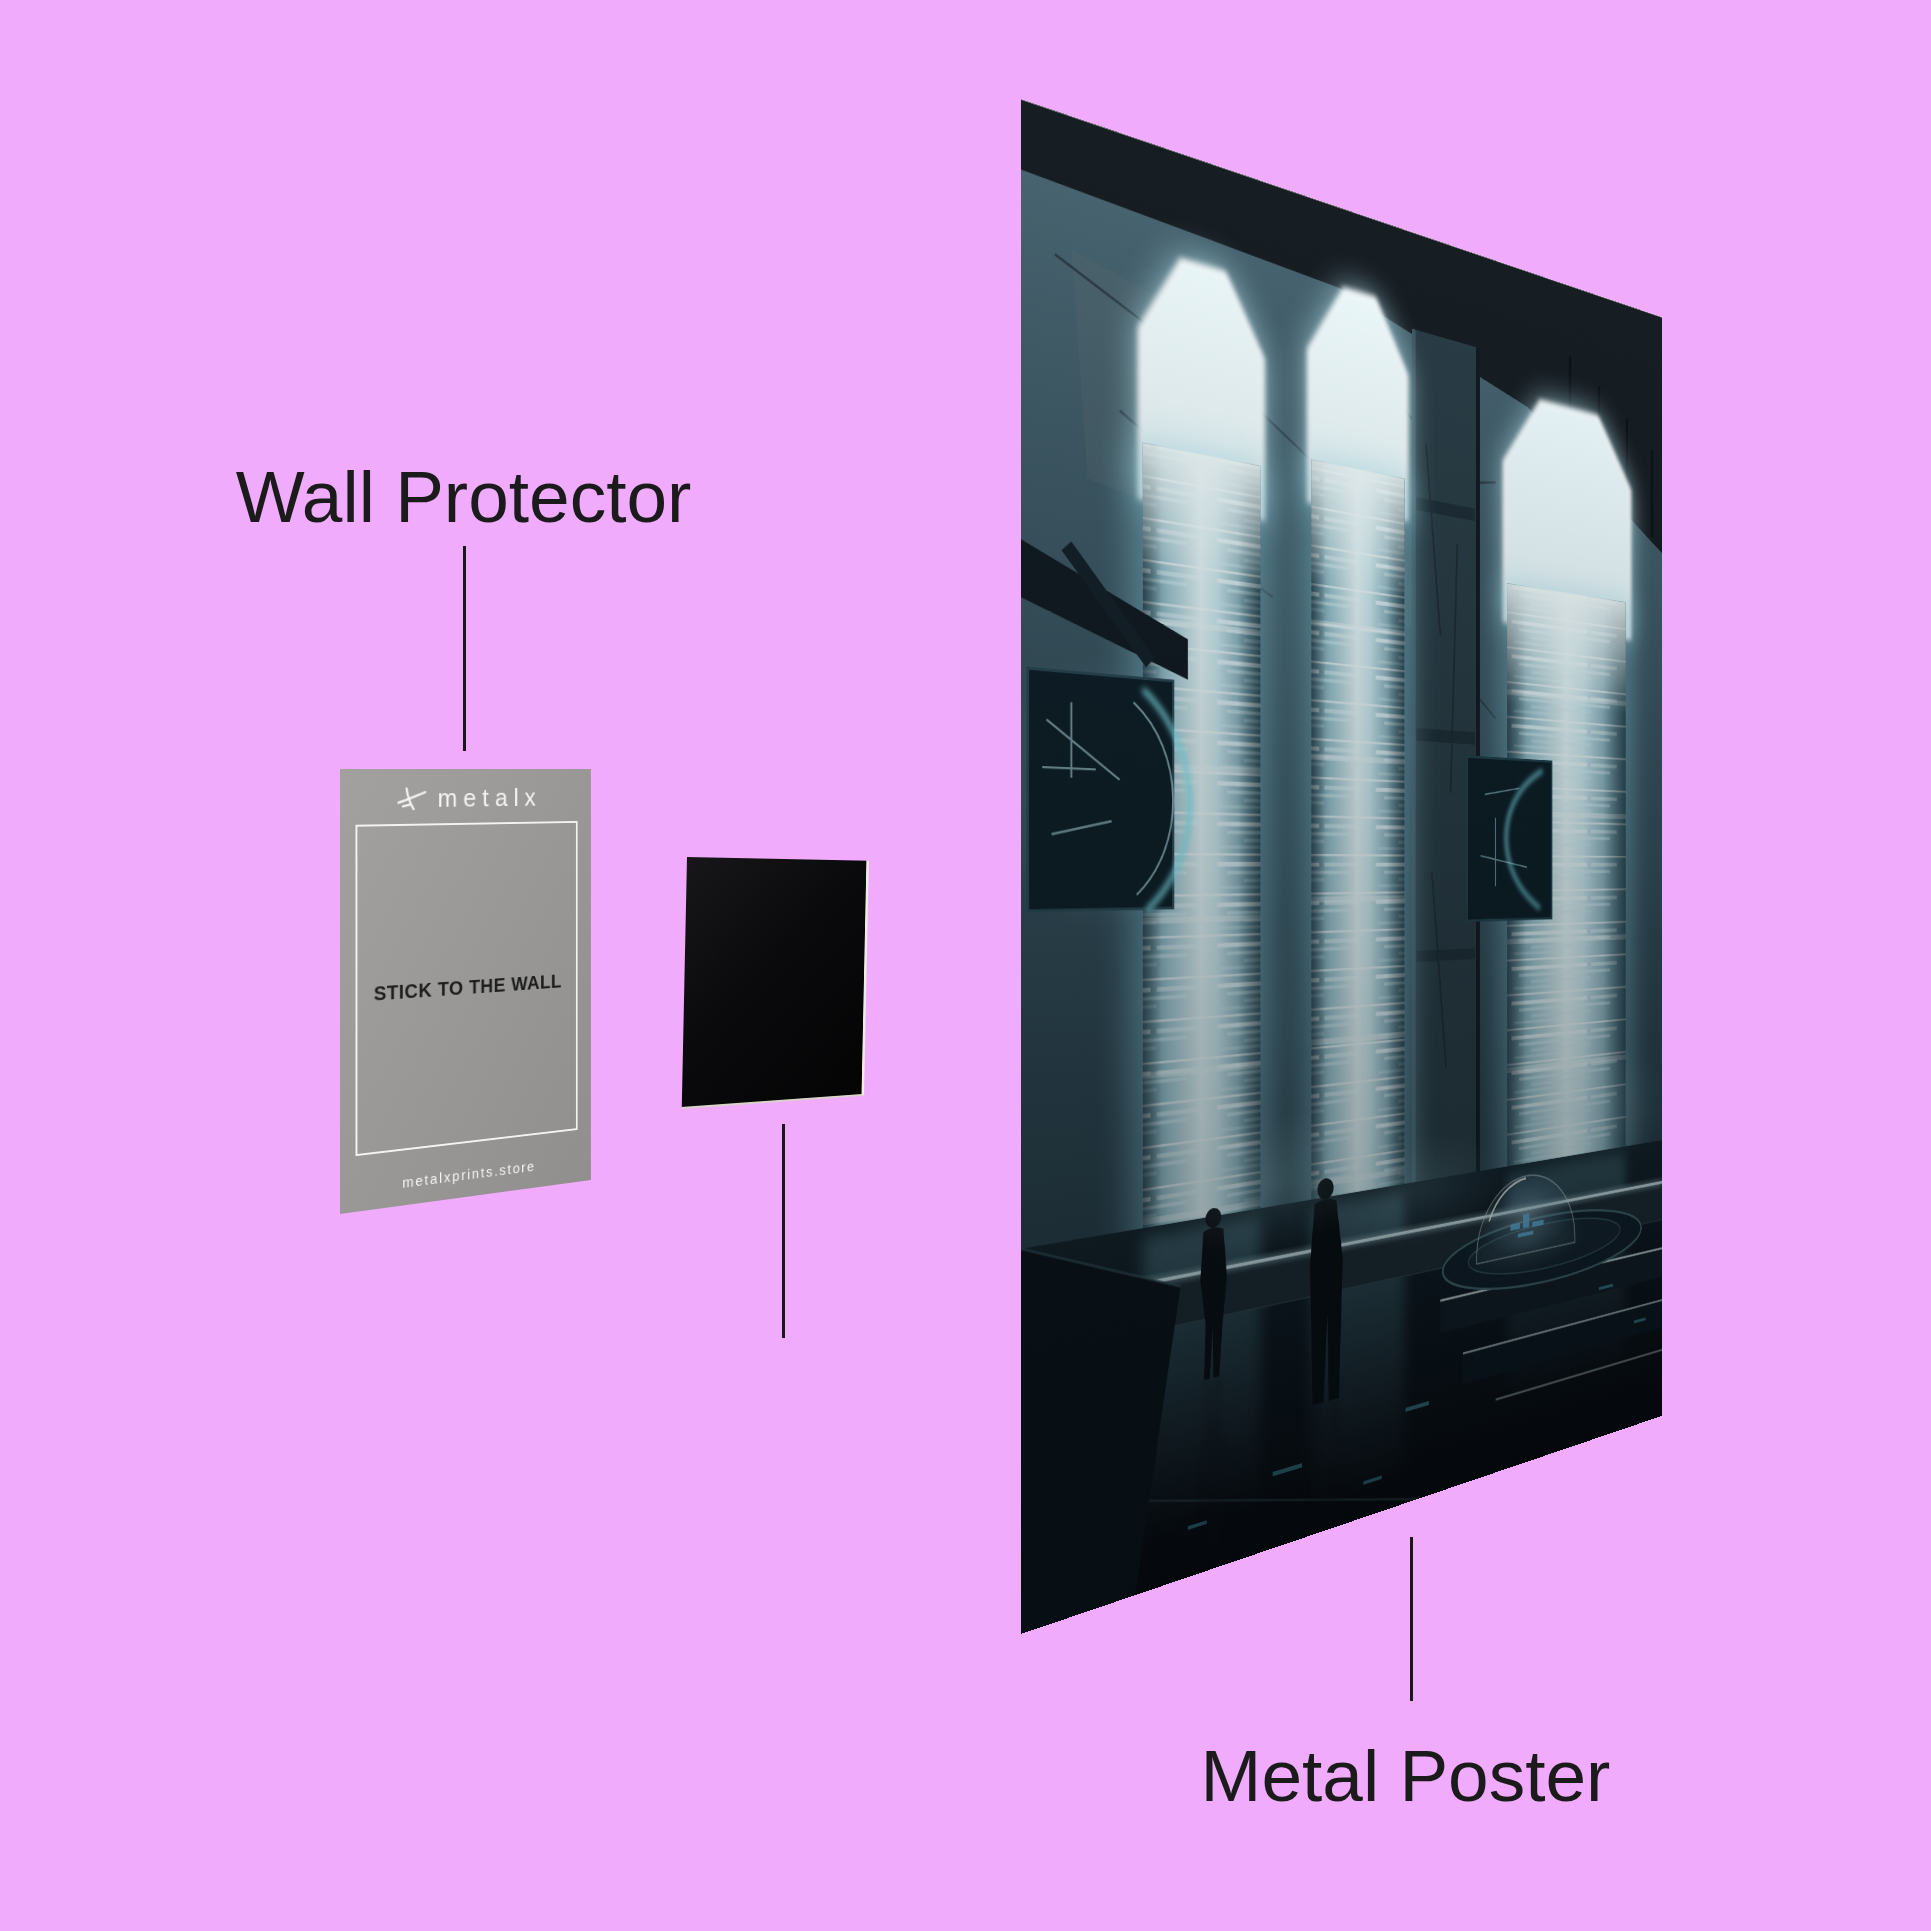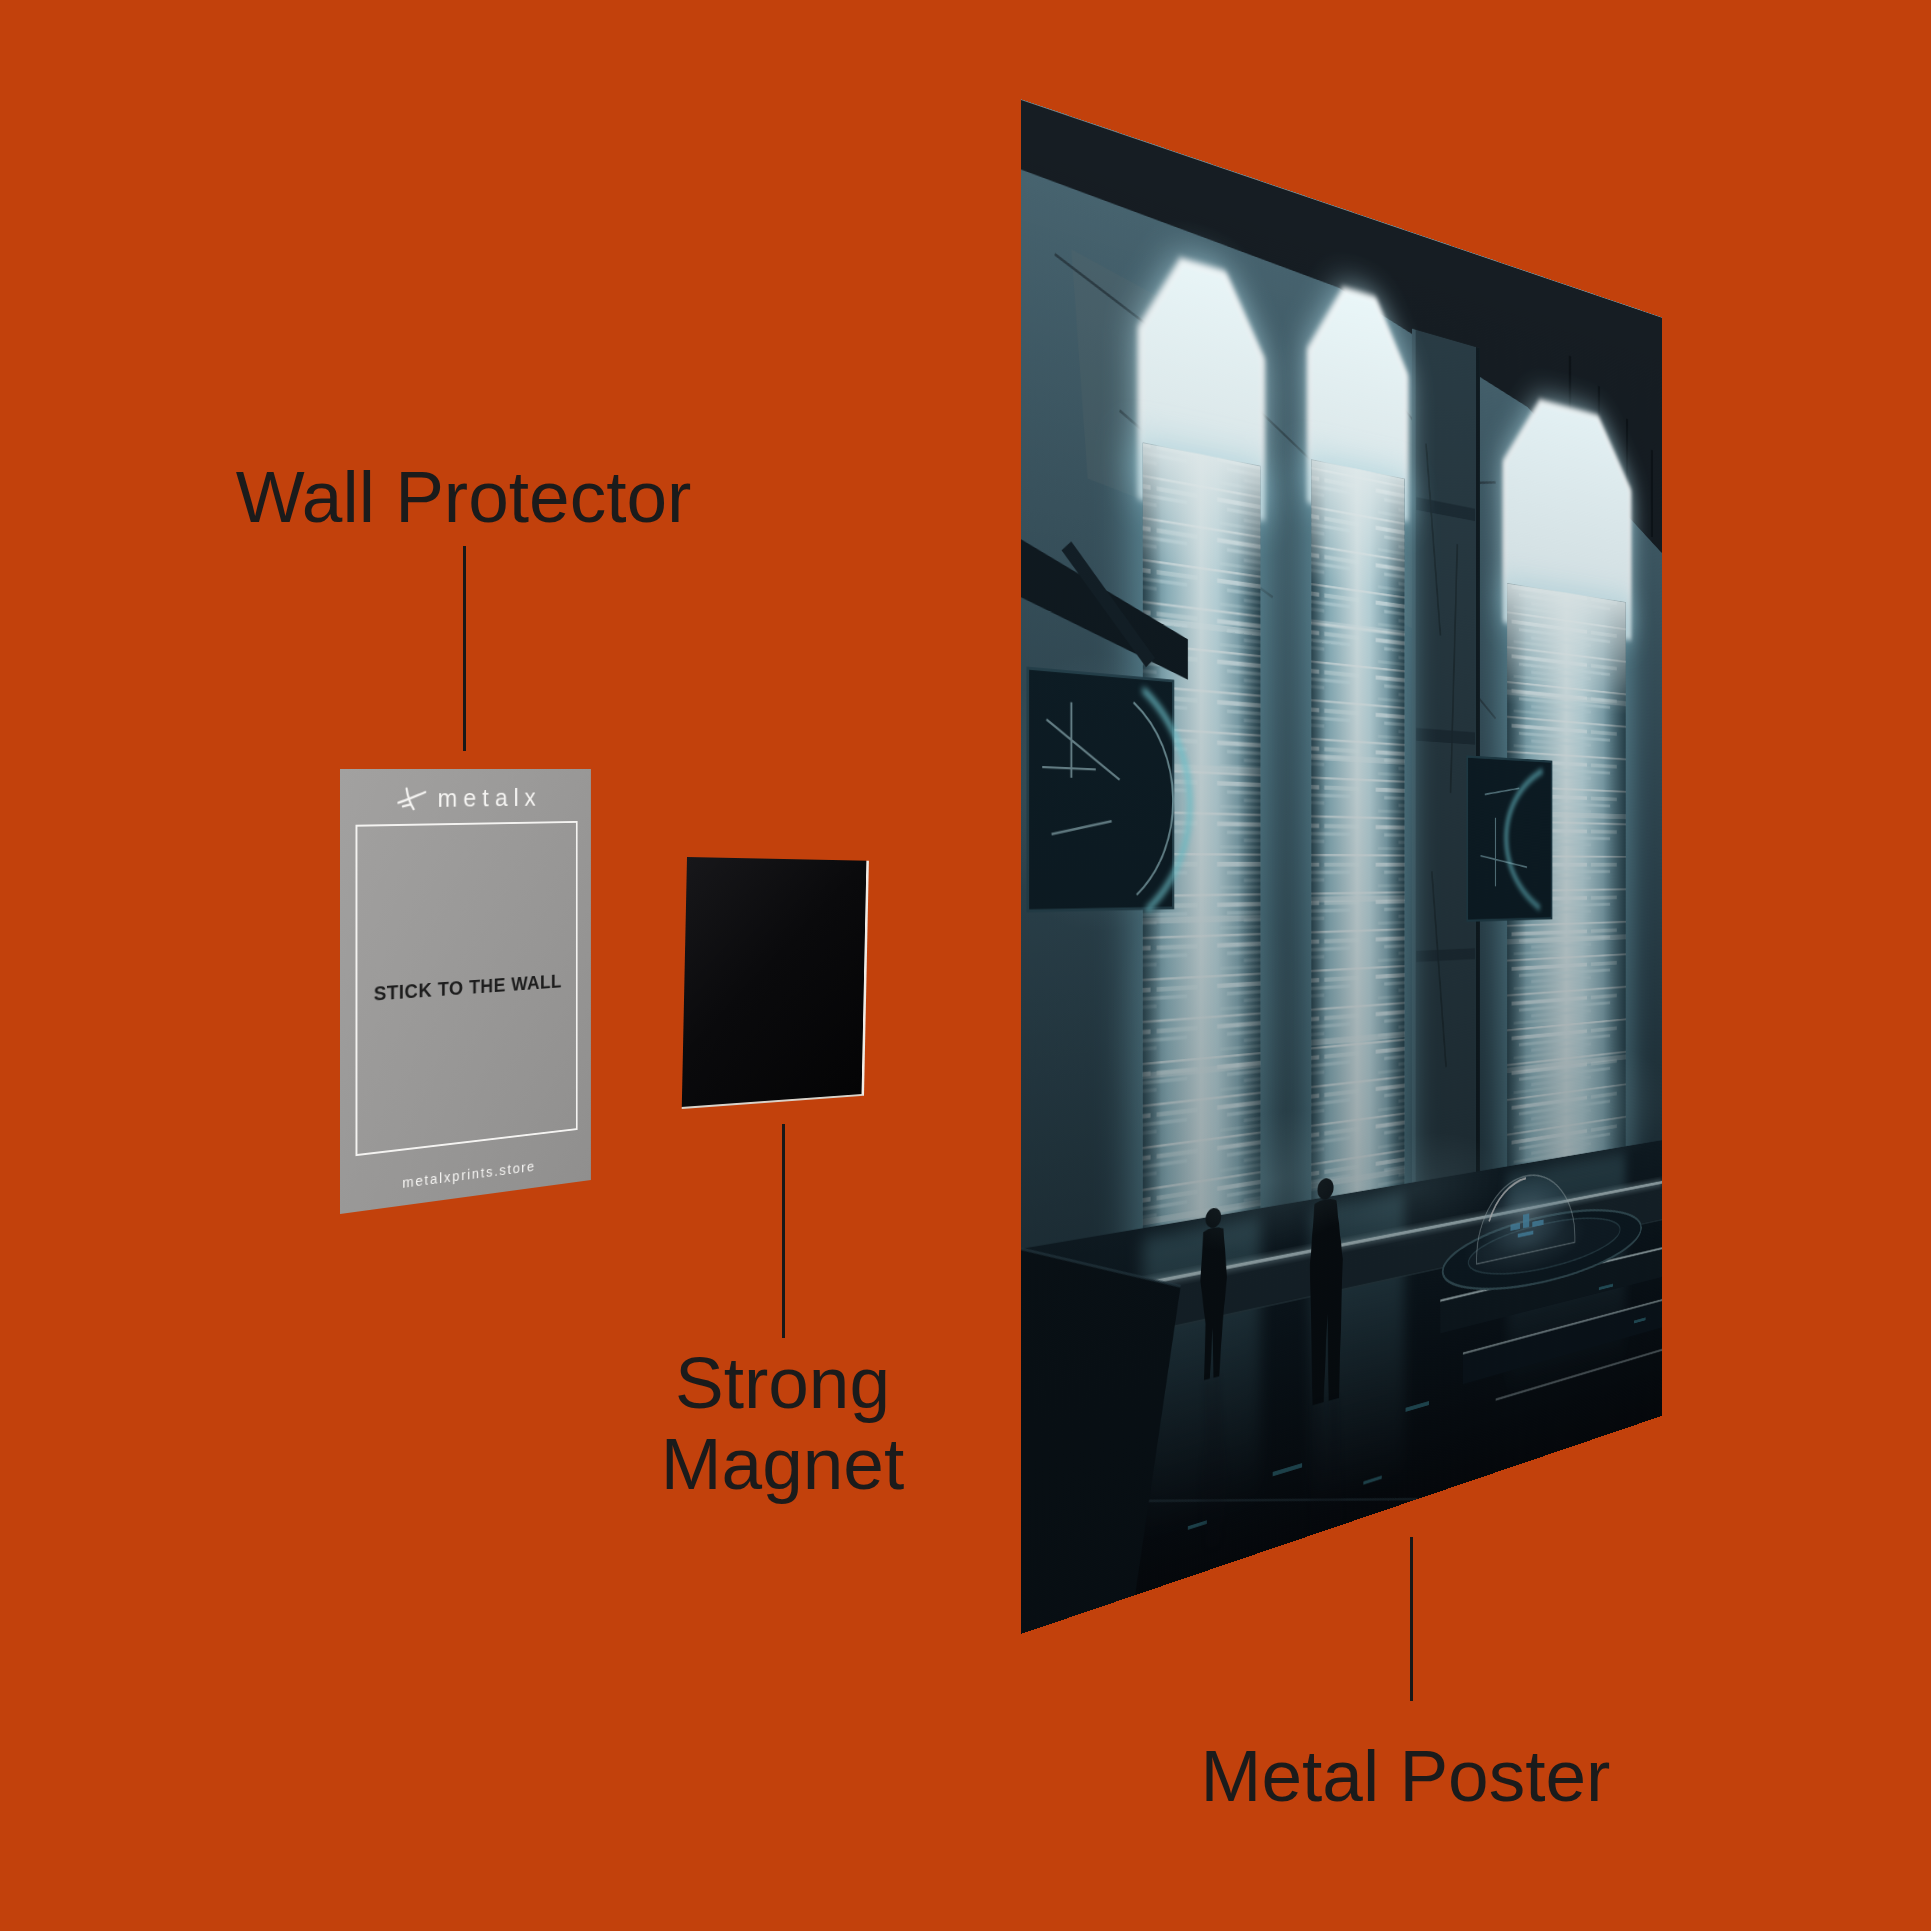--- a/index.html
+++ b/index.html
@@ -1,18 +1,18 @@
 <!DOCTYPE html>
 <html><head>
 <meta charset="utf-8">
 <style>
   html,body { margin:0; padding:0; background:#ECE0D7; }
   .stage {
     position:relative; width:1931px; height:1931px;
-    background:#c2410c; overflow:hidden;
+    background:#f0abfc; overflow:hidden;
     font-family:"Liberation Sans", sans-serif; color:#1B1B1B;
   }
 
   
   .big-label {
     position:absolute; font-size:73px; font-weight:500;
     letter-spacing:0px; text-align:center; line-height:81px; color:#1B1B1B;
   }
   .lbl-wall   { left:174px;  top:456px;  width:579px; }
   .lbl-magnet { left:541px;  top:1342px; width:483px; }
@@ -86,24 +86,20 @@
       </svg>
       <span class="word">metalx</span>
     </div>
     <div class="card-frame"></div>
     <div class="card-center">STICK TO THE WALL</div>
     <div class="card-footer">metalxprints.store</div>
   </div>
 
   <div class="magnet3d"></div>
   <div class="pointer-line line-magnet"></div>
-  <div class="big-label lbl-magnet">
-    <div>Strong</div>
-    <div>Magnet</div>
-  </div>
 
   <div class="poster3d">
     <svg viewBox="0 0 1042 1589" preserveAspectRatio="none">
       <defs>
         <linearGradient id="gWall" x1="0" y1="0" x2="0" y2="1">
           <stop offset="0" stop-color="#4a6773"></stop>
             <stop offset=".5" stop-color="#35505c"></stop>
             <stop offset="1" stop-color="#1d3039"></stop>
         </linearGradient>
         <linearGradient id="gCol" x1="0" y1="0" x2="1" y2="0">

